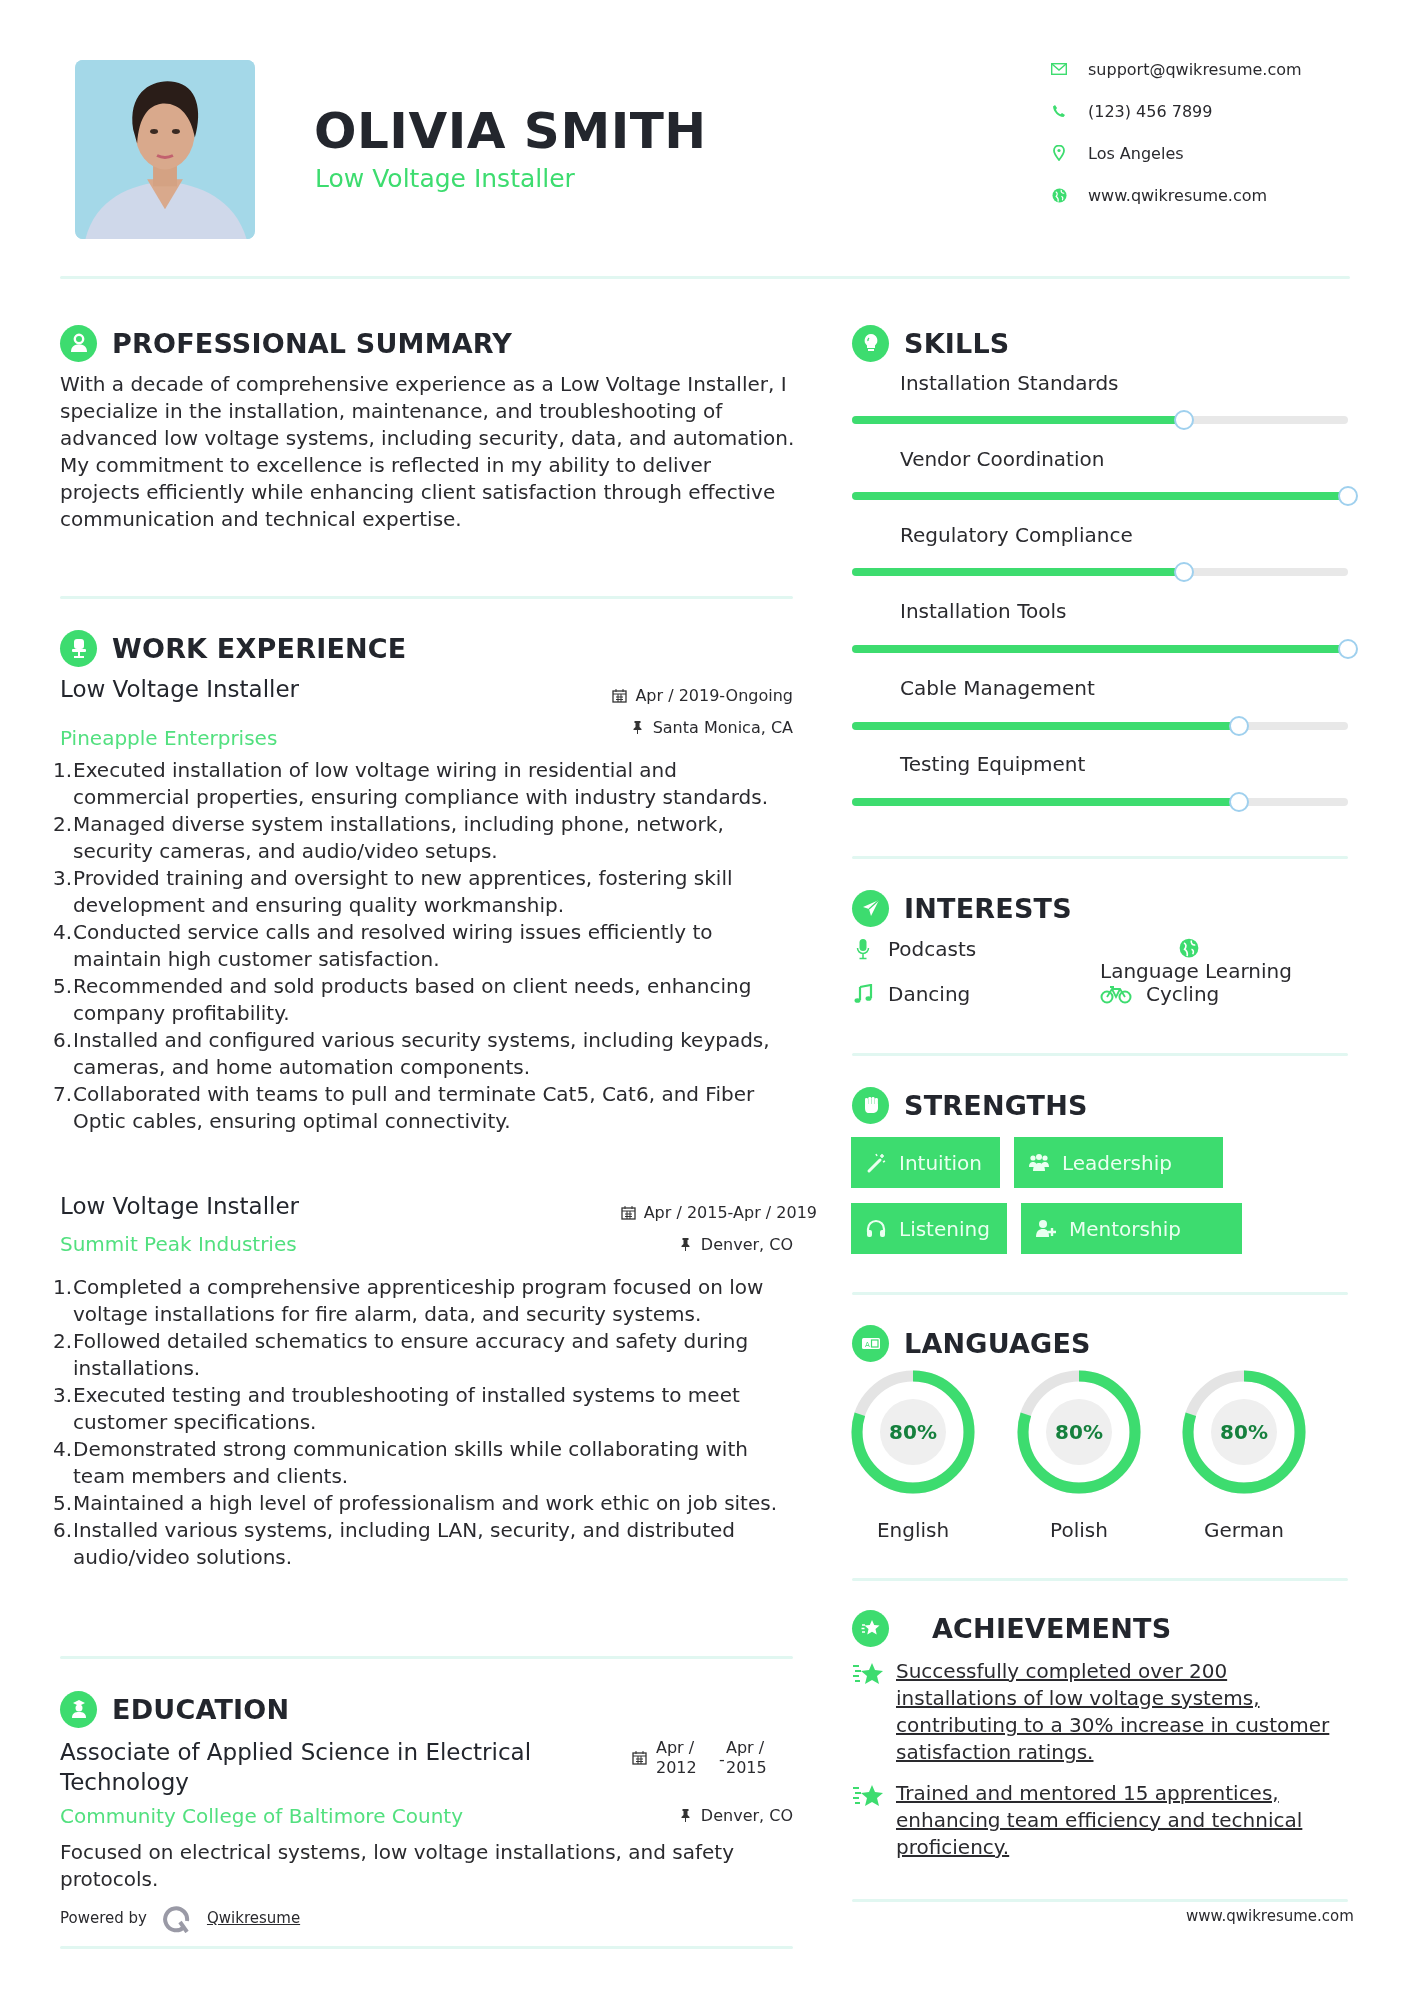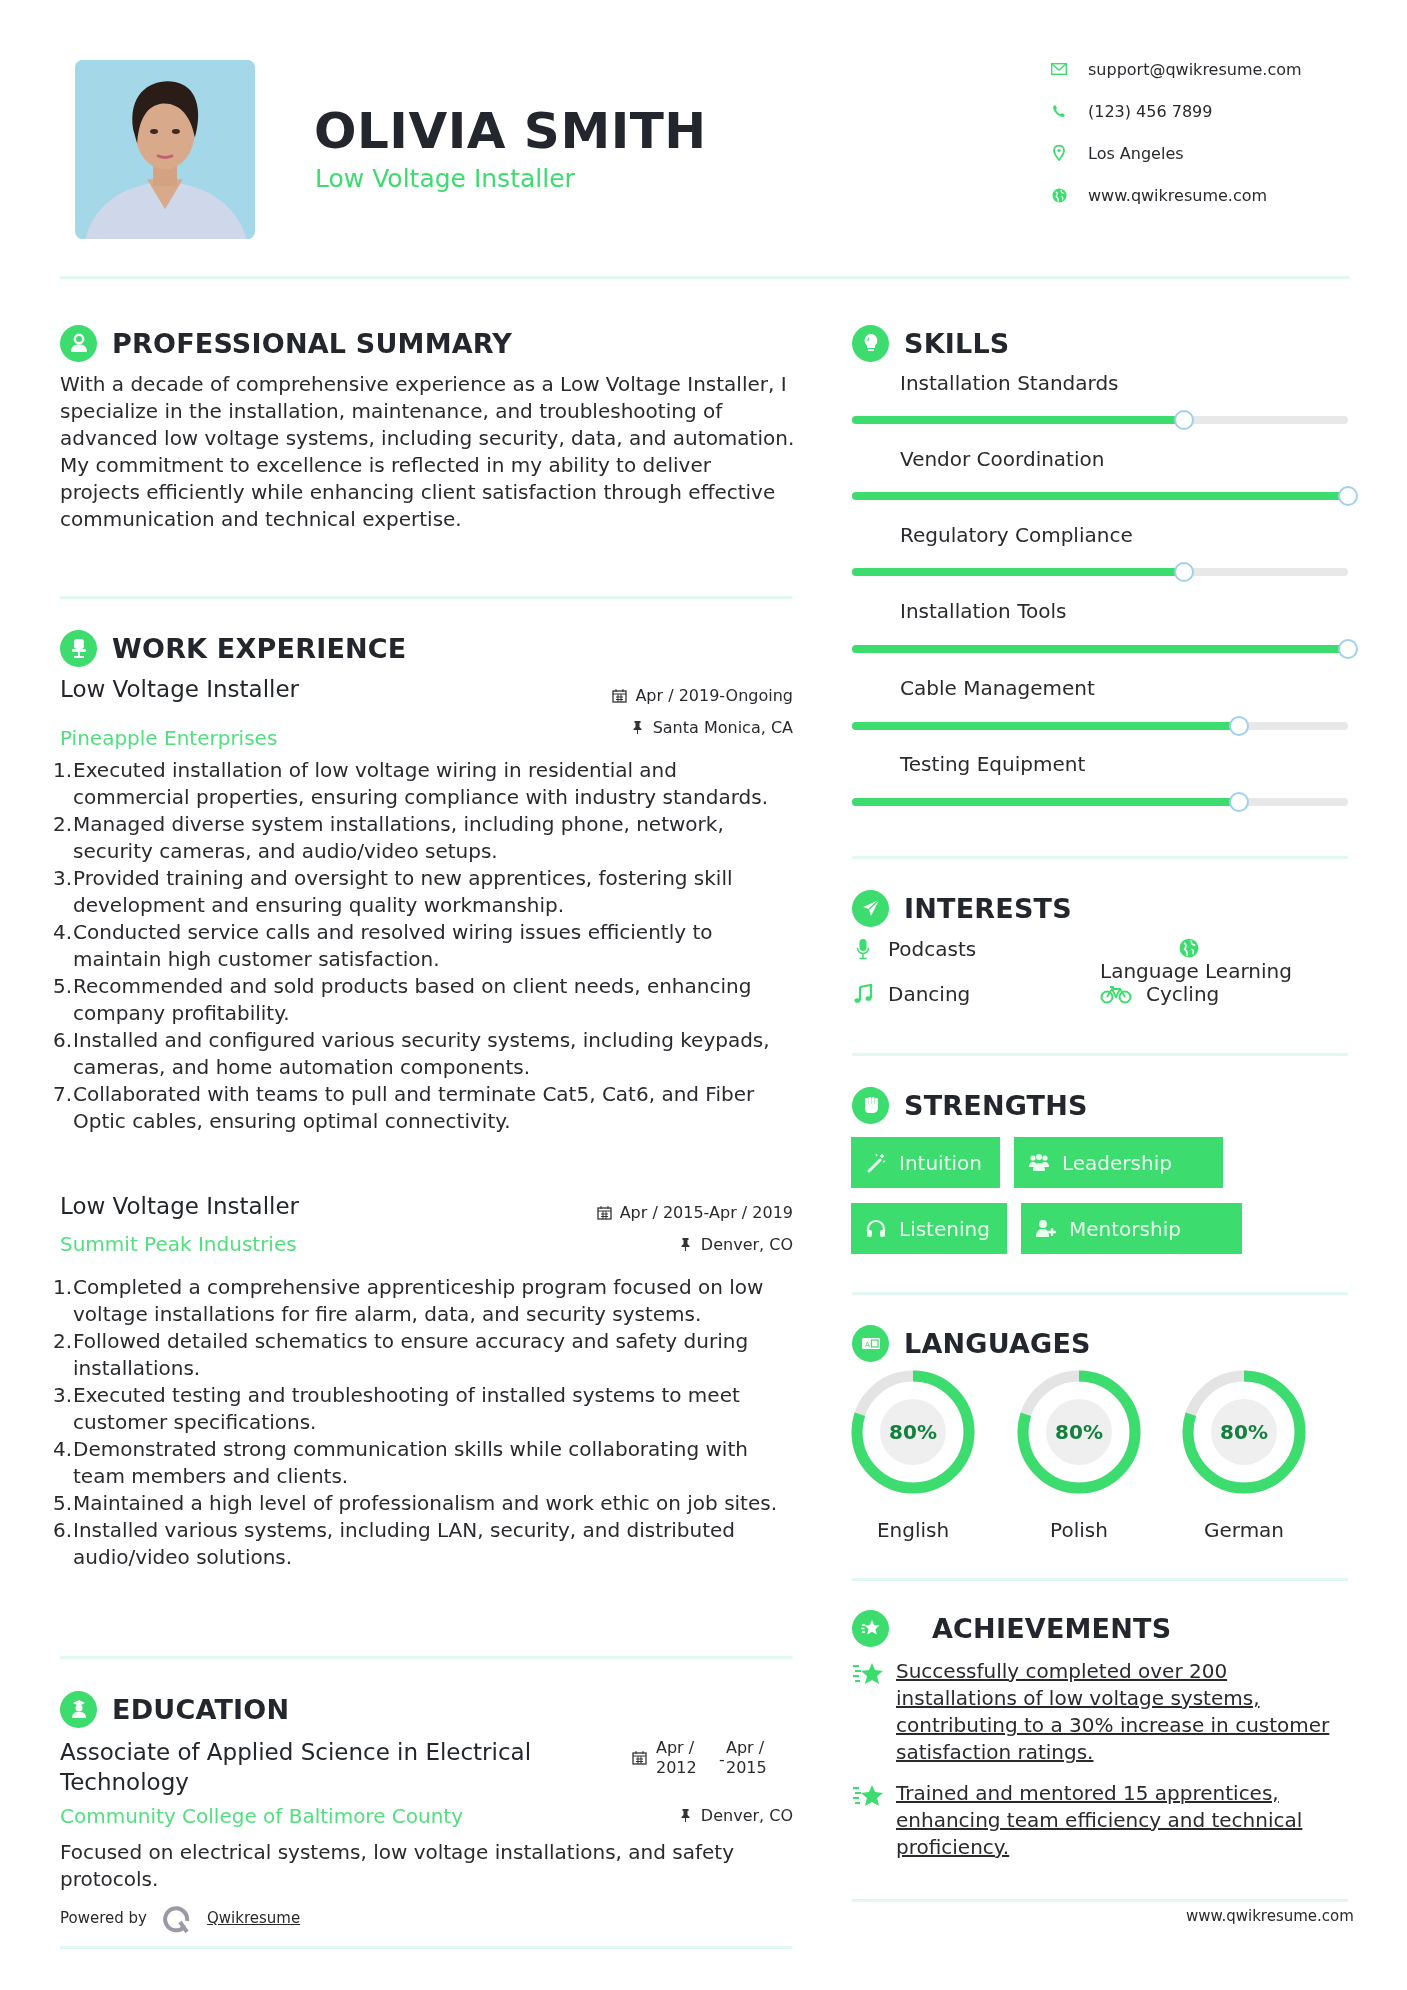--- a/index.html
+++ b/index.html
@@ -168,21 +168,21 @@
   <li><span class="num">1.</span><span>Executed installation of low voltage wiring in residential and commercial properties, ensuring compliance with industry standards.</span></li>
   <li><span class="num">2.</span><span>Managed diverse system installations, including phone, network, security cameras, and audio/video setups.</span></li>
   <li><span class="num">3.</span><span>Provided training and oversight to new apprentices, fostering skill development and ensuring quality workmanship.</span></li>
   <li><span class="num">4.</span><span>Conducted service calls and resolved wiring issues efficiently to maintain high customer satisfaction.</span></li>
   <li><span class="num">5.</span><span>Recommended and sold products based on client needs, enhancing company profitability.</span></li>
   <li><span class="num">6.</span><span>Installed and configured various security systems, including keypads, cameras, and home automation components.</span></li>
   <li><span class="num">7.</span><span>Collaborated with teams to pull and terminate Cat5, Cat6, and Fiber Optic cables, ensuring optimal connectivity.</span></li>
 </ol>
 
 <div class="job-title" style="left:60px; top:1193px;">Low Voltage Installer</div>
-<div class="meta" style="right:614px; top:1203px;align-items:center;">
+<div class="meta" style="right:590px; top:1203px;align-items:center;">
   <svg viewBox="0 0 15 15">
       <rect x="1" y="3" width="13" height="11" fill="none" stroke="#333" stroke-width="1.3"></rect>
       <path d="M1 6 H14 M4 1 V4 M11 1 V4 M4 9 H11 M4 11.5 H11 M6 6 V14 M9 6 V14" stroke="#333" stroke-width="1"></path>
     </svg>
   <span>Apr / 2015-Apr / 2019</span>
 </div>
 <div class="company" style="left:60px; top:1232px;">Summit Peak Industries</div>
 <div class="meta" style="right:614px; top:1235px;">
   <svg viewBox="0 0 15 15">
       <path d="M4.5 1 H10.5 V3 H9.5 V7 L11.5 9 V10 H8 V14 H7 V10 H3.5 V9 L5.5 7 V3 H4.5 Z" fill="#333"></path>

